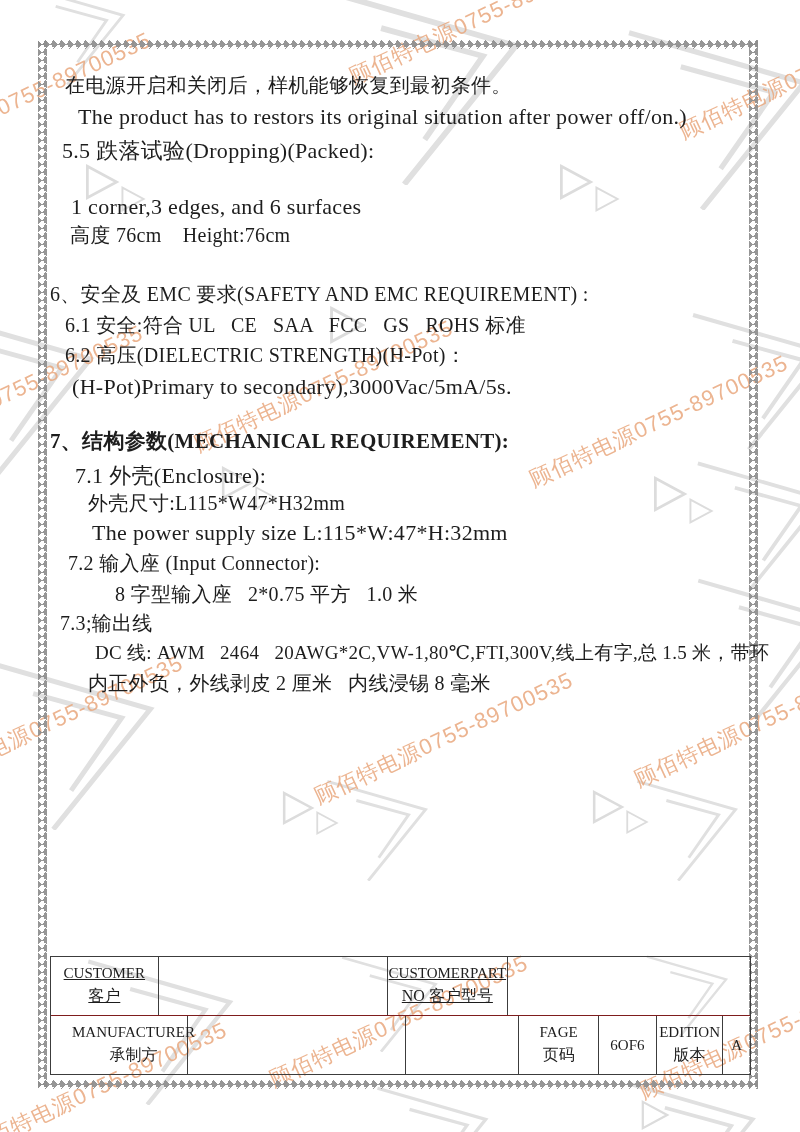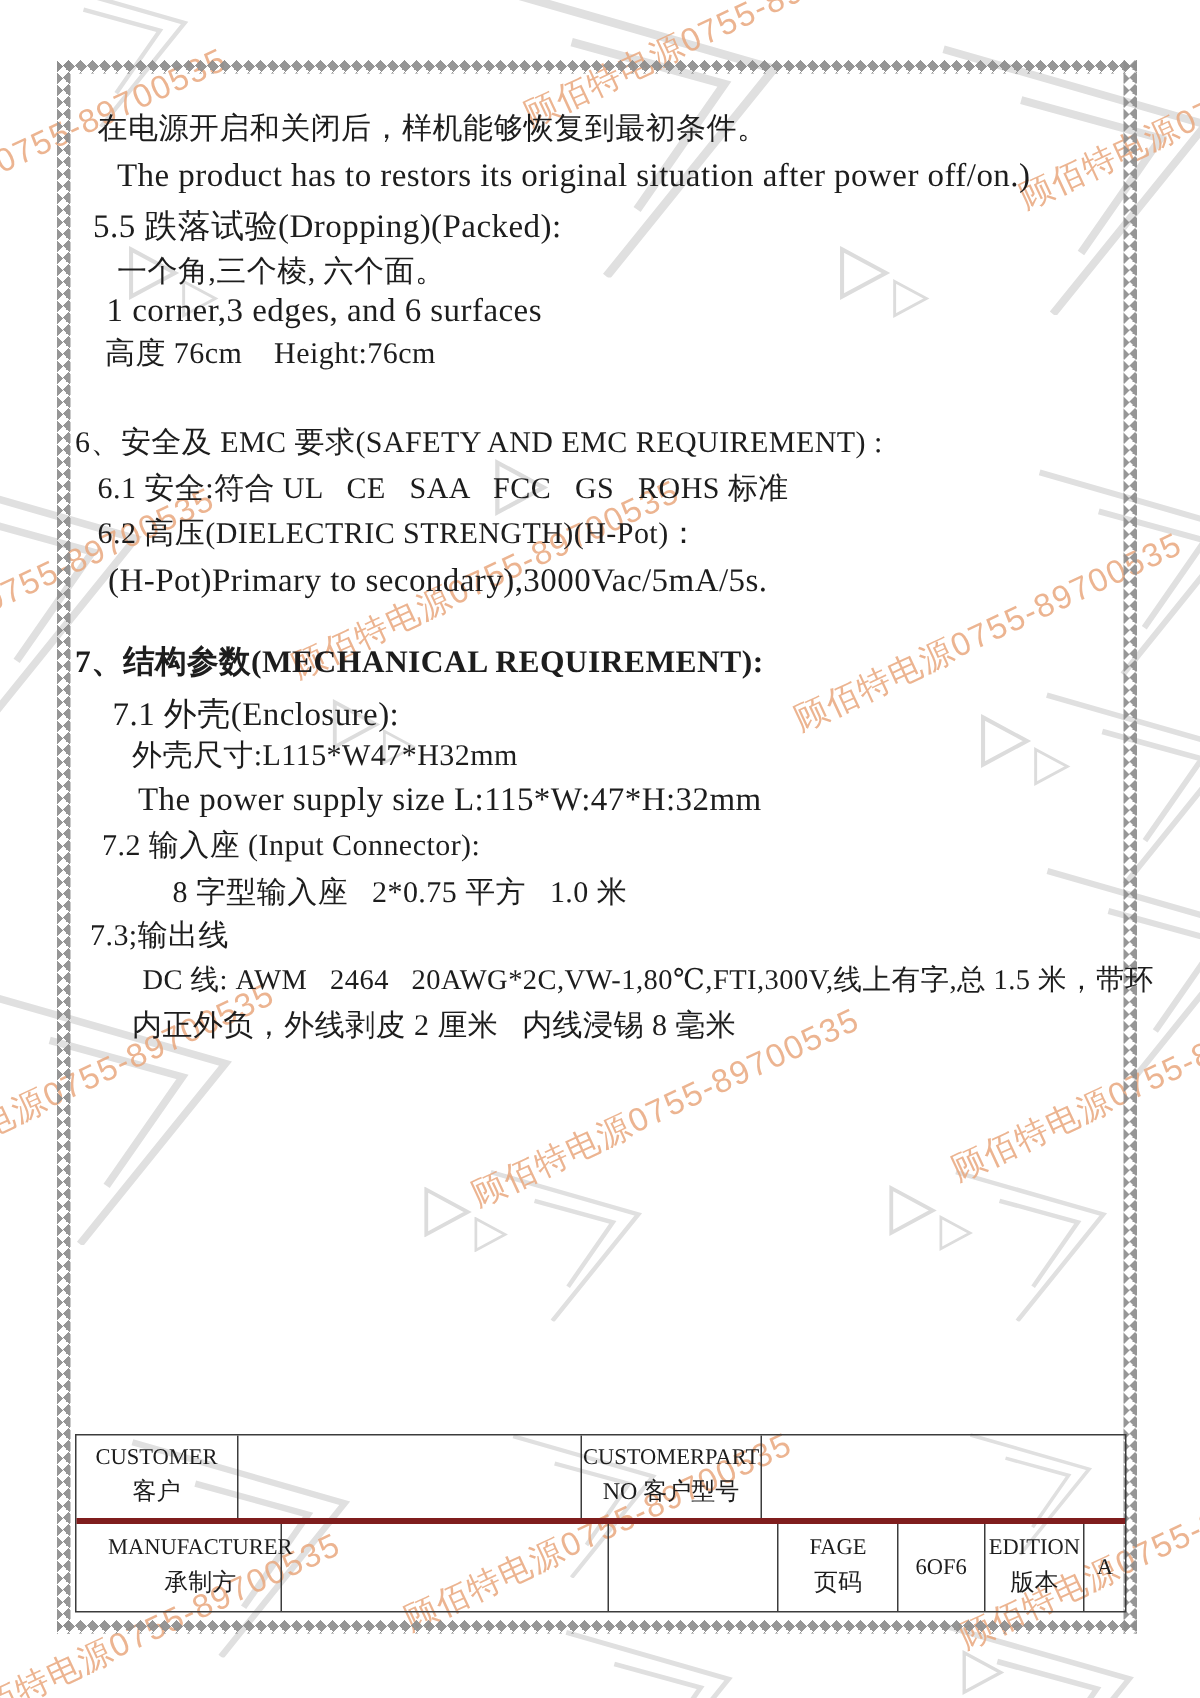--- a/index.html
+++ b/index.html
@@ -33,21 +33,21 @@
   }
   
   .wm-shape{position:absolute;z-index:1;}
 
   
   .ftable{
     position:absolute;z-index:3;left:50px;top:956px;width:701px;
     border:1px solid #3c3c3c;box-sizing:border-box;background:transparent;
   }
   .frow{display:flex;box-sizing:border-box;}
-  .frow1{height:59px;border-bottom:4px solid #7f1d1d;}
+  .frow1{height:59px;border-bottom:1px solid #7f1d1d;text-decoration:underline;}
   .frow2{height:58px;margin-left:29px;}
   .fcell{
     box-sizing:border-box;border-right:1px solid #3c3c3c;
     display:flex;flex-direction:column;justify-content:space-around;align-items:center;
     padding:6px 2px;font-size:15px;text-align:center;
   }
   .fcell:last-child{border-right:none;}
   .fcell .l2{font-size:16px;}
 </style>
 </head>
@@ -170,21 +170,20 @@
   <span class="wm-text" style="left:641px;top:1080px">顾佰特电源0755-89700535</span>
 
   <div class="zz zz-top"></div>
   <div class="zz zz-bottom"></div>
   <div class="zz zz-left"></div>
   <div class="zz zz-right"></div>
 
   <div class="line cjk" style="left:65px;top:72px">在电源开启和关闭后，样机能够恢复到最初条件。</div>
   <div class="line lat" style="left:78px;top:104px">The product has to restors its original situation after power off/on.)</div>
   <div class="line lat" style="left:62px;top:136px">5.5 跌落试验(Dropping)(Packed):</div>
-  <div class="line cjk" style="left:78px;top:167px">一个角,三个棱, 六个面。</div>
   <div class="line lat" style="left:71px;top:194px">1 corner,3 edges, and 6 surfaces</div>
   <div class="line cjk" style="left:70px;top:222px">高度 76cm    Height:76cm</div>
   <div class="line cjk" style="left:50px;top:281px">6、安全及 EMC 要求(SAFETY AND EMC REQUIREMENT) :</div>
   <div class="line cjk" style="left:65px;top:312px">6.1 安全:符合 UL   CE   SAA   FCC   GS   ROHS 标准</div>
   <div class="line cjk" style="left:65px;top:342px">6.2 高压(DIELECTRIC STRENGTH)(H-Pot)：</div>
   <div class="line lat" style="left:72px;top:374px">(H-Pot)Primary to secondary),3000Vac/5mA/5s.</div>
   <div class="line b" style="left:50px;top:427px">7、结构参数(MECHANICAL REQUIREMENT):</div>
   <div class="line lat" style="left:75px;top:461px">7.1 外壳(Enclosure):</div>
   <div class="line cjk" style="left:88px;top:490px">外壳尺寸:L115*W47*H32mm</div>
   <div class="line lat" style="left:92px;top:520px">The power supply size L:115*W:47*H:32mm</div>

